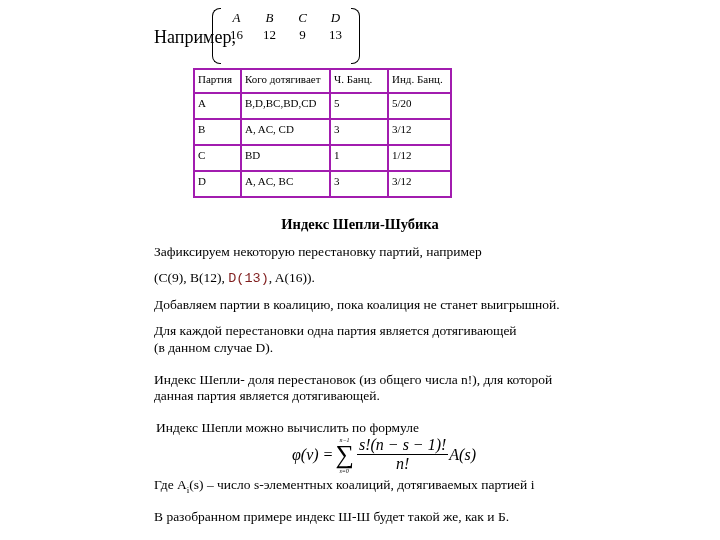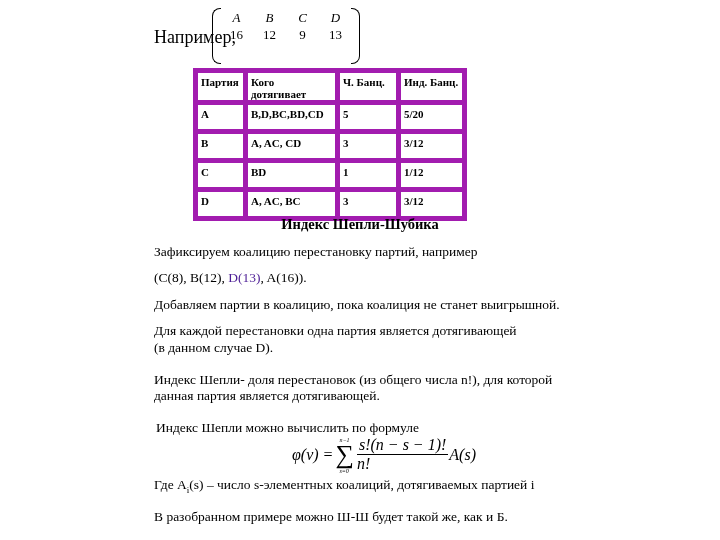--- a/index.html
+++ b/index.html
@@ -13,34 +13,34 @@
   #matrix { left:212px; top:8px; width:148px; height:56px; }
   #matrix .paren { position:absolute; top:0; width:8px; height:54px; border:1px solid #000; }
   #matrix .paren.l { left:0; border-right:none; border-radius:8px 0 0 8px; }
   #matrix .paren.r { right:0; border-left:none; border-radius:0 8px 8px 0; }
   #matrix .row { position:absolute; left:8px; width:132px; display:flex; font-size:13px; }
   #matrix .row span { flex:1; text-align:center; }
   #matrix .row.hdr span { font-style:italic; }
 
   
   #party-table { position:absolute; left:193px; top:68px; border-collapse:collapse; font-size:11px; }
-  #party-table td, #party-table th { border:5px solid #a21caf; padding:3px 3px 0 3px; vertical-align:top;
-        text-align:left; font-weight:bold; }
+  #party-table td, #party-table th { border:2px solid #a21caf; padding:3px 3px 0 3px; vertical-align:top;
+        text-align:left; font-weight:normal; }
   #party-table th { height:19px; }
   #party-table td { height:21px; }
   .c1 { width:39px; } .c2 { width:81px; } .c3 { width:50px; } .c4 { width:55px; }
 
   #section-title { left:0; width:720px; text-align:center; top:216px; font-size:14.5px; font-weight:bold; }
-  .red { color:#4c1d95; }
+  .red { color:#7f1d1d;font-family:Liberation Mono, monospace; }
 
   
   #formula { left:292px; top:436px; font-size:16px; font-style:italic; display:flex; align-items:center; }
   #formula .sum { position:relative; font-style:normal; font-size:26px; margin:0 2px; line-height:26px; }
   #formula .sum .lim { position:absolute; left:4px; font-size:6px; font-style:italic; line-height:6px; }
-  #formula .frac { display:inline-flex; flex-direction:column; margin:0 1px; }
+  #formula .frac { display:inline-flex; flex-direction:column; align-items:center; margin:0 1px; }
   #formula .frac .num { border-bottom:1px solid #000; padding:0 2px; line-height:18px; }
   #formula .frac .den { line-height:18px; }
   sub { font-size:9px; }
 </style>
 </head>
 <body>
 
 <div class="abs" id="matrix-label">Например,</div>
 <div class="abs" id="matrix">
   <div class="paren l"></div>
@@ -89,22 +89,22 @@
     <td>D</td>
     <td>A, AC, BC</td>
     <td>3</td>
     <td>3/12</td>
   </tr>
 </tbody>
   </table>
 
 <div class="abs" id="section-title">Индекс Шепли-Шубика</div>
 
-<div class="abs p" style="left:154px; top:244px">Зафиксируем коалицию перестановку партий, например</div>
-<div class="abs p" style="left:154px; top:270px"><span>(C(8), B(12), </span><span class="red">D(13)</span><span>, A(16)).</span></div>
+<div class="abs p" style="left:154px; top:244px">Зафиксируем некоторую перестановку партий, например</div>
+<div class="abs p" style="left:154px; top:270px"><span>(C(9), B(12), </span><span class="red">D(13)</span><span>, A(16)).</span></div>
 <div class="abs p" style="left:154px; top:297px">Добавляем партии в коалицию, пока коалиция не станет выигрышной.</div>
 <div class="abs p" style="left:154px; top:323px">Для каждой перестановки одна партия является дотягивающей</div>
 <div class="abs p" style="left:154px; top:340px">(в данном случае D).</div>
 <div class="abs p" style="left:154px; top:372px">Индекс Шепли- доля перестановок (из общего числа n!), для которой</div>
 <div class="abs p" style="left:154px; top:388px">данная партия является дотягивающей.</div>
 <div class="abs p" style="left:156px; top:420px">Индекс Шепли можно вычислить по формуле</div>
 
 <div class="abs" id="formula">
   <span>φ(v) =</span>
   <span class="sum">
@@ -113,13 +113,13 @@
     <span class="lim" style="bottom:-6px">s=0</span>
   </span>
   <span class="frac">
     <span class="num">s!(n − s − 1)!</span>
     <span class="den">n!</span>
   </span>
   <span>A(s)</span>
 </div>
 
 <div class="abs p" style="left:154px; top:477px"><span>Где A</span><sub>i</sub><span>(s) – число s-элементных коалиций, дотягиваемых партией i</span></div>
-<div class="abs p" style="left:154px; top:509px">В разобранном примере можно Ш-Ш будет такой же, как и Б.</div>
+<div class="abs p" style="left:154px; top:509px">В разобранном примере индекс Ш-Ш будет такой же, как и Б.</div>
 
 </body></html>

